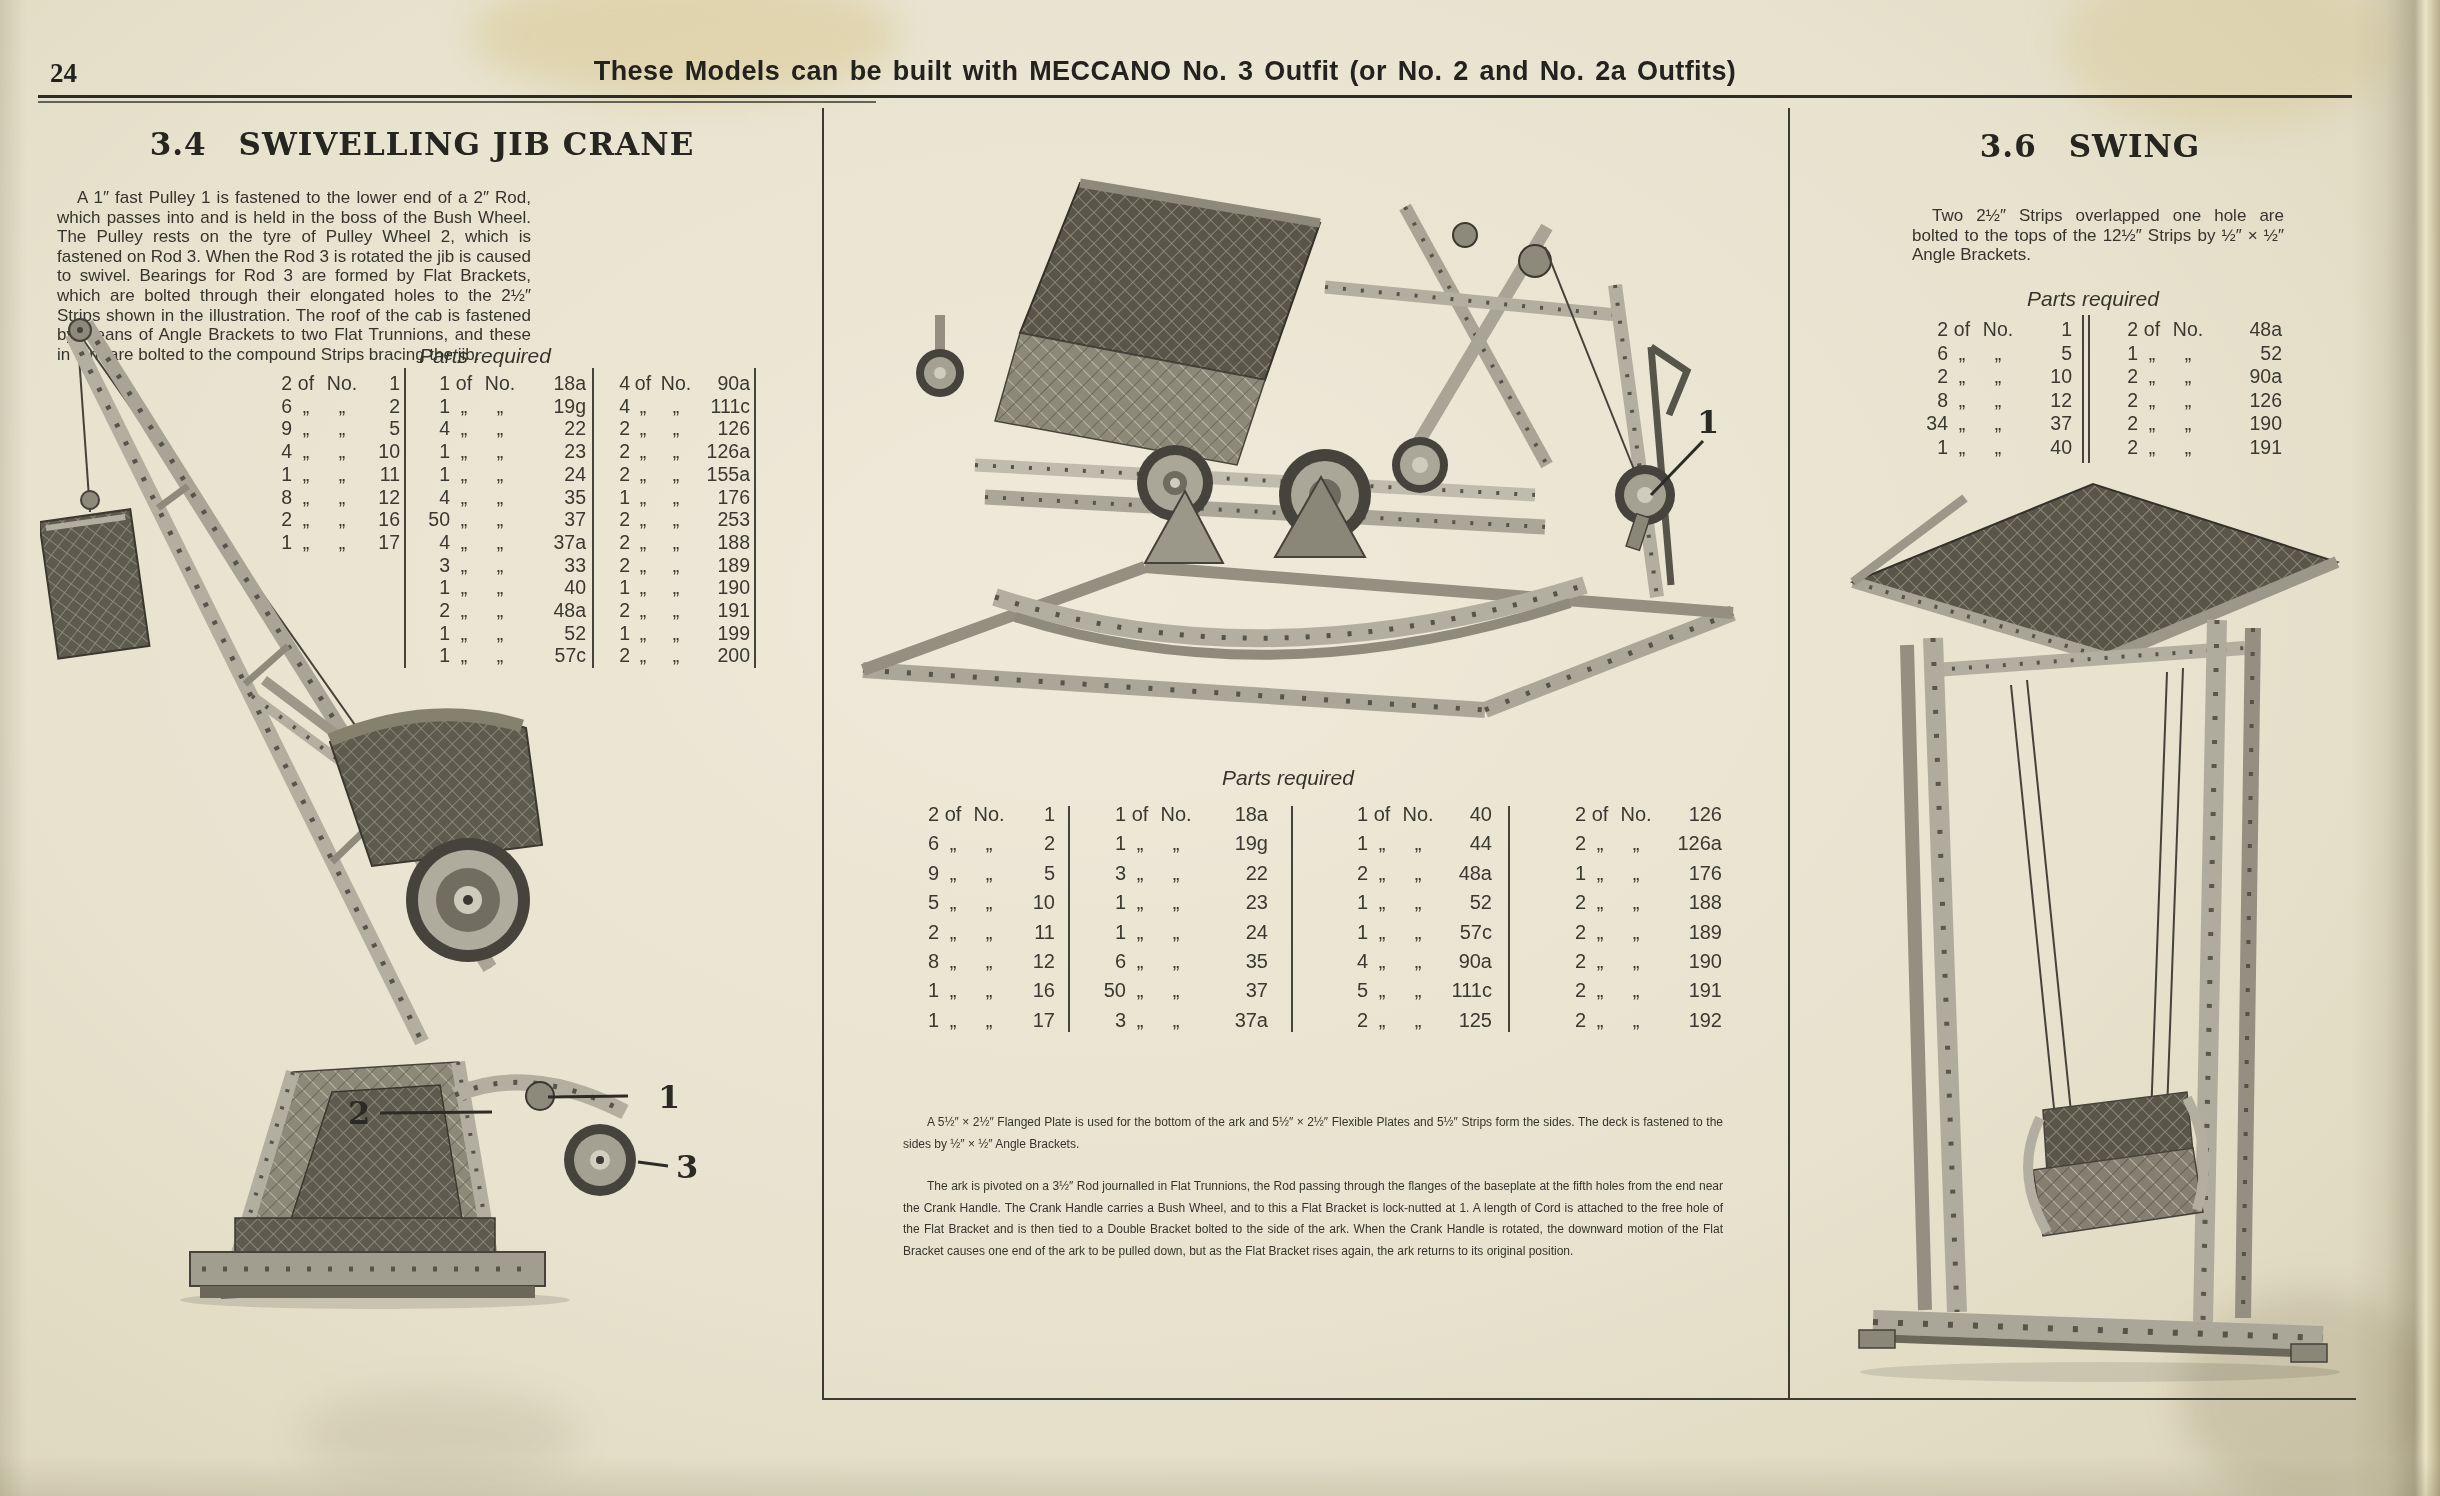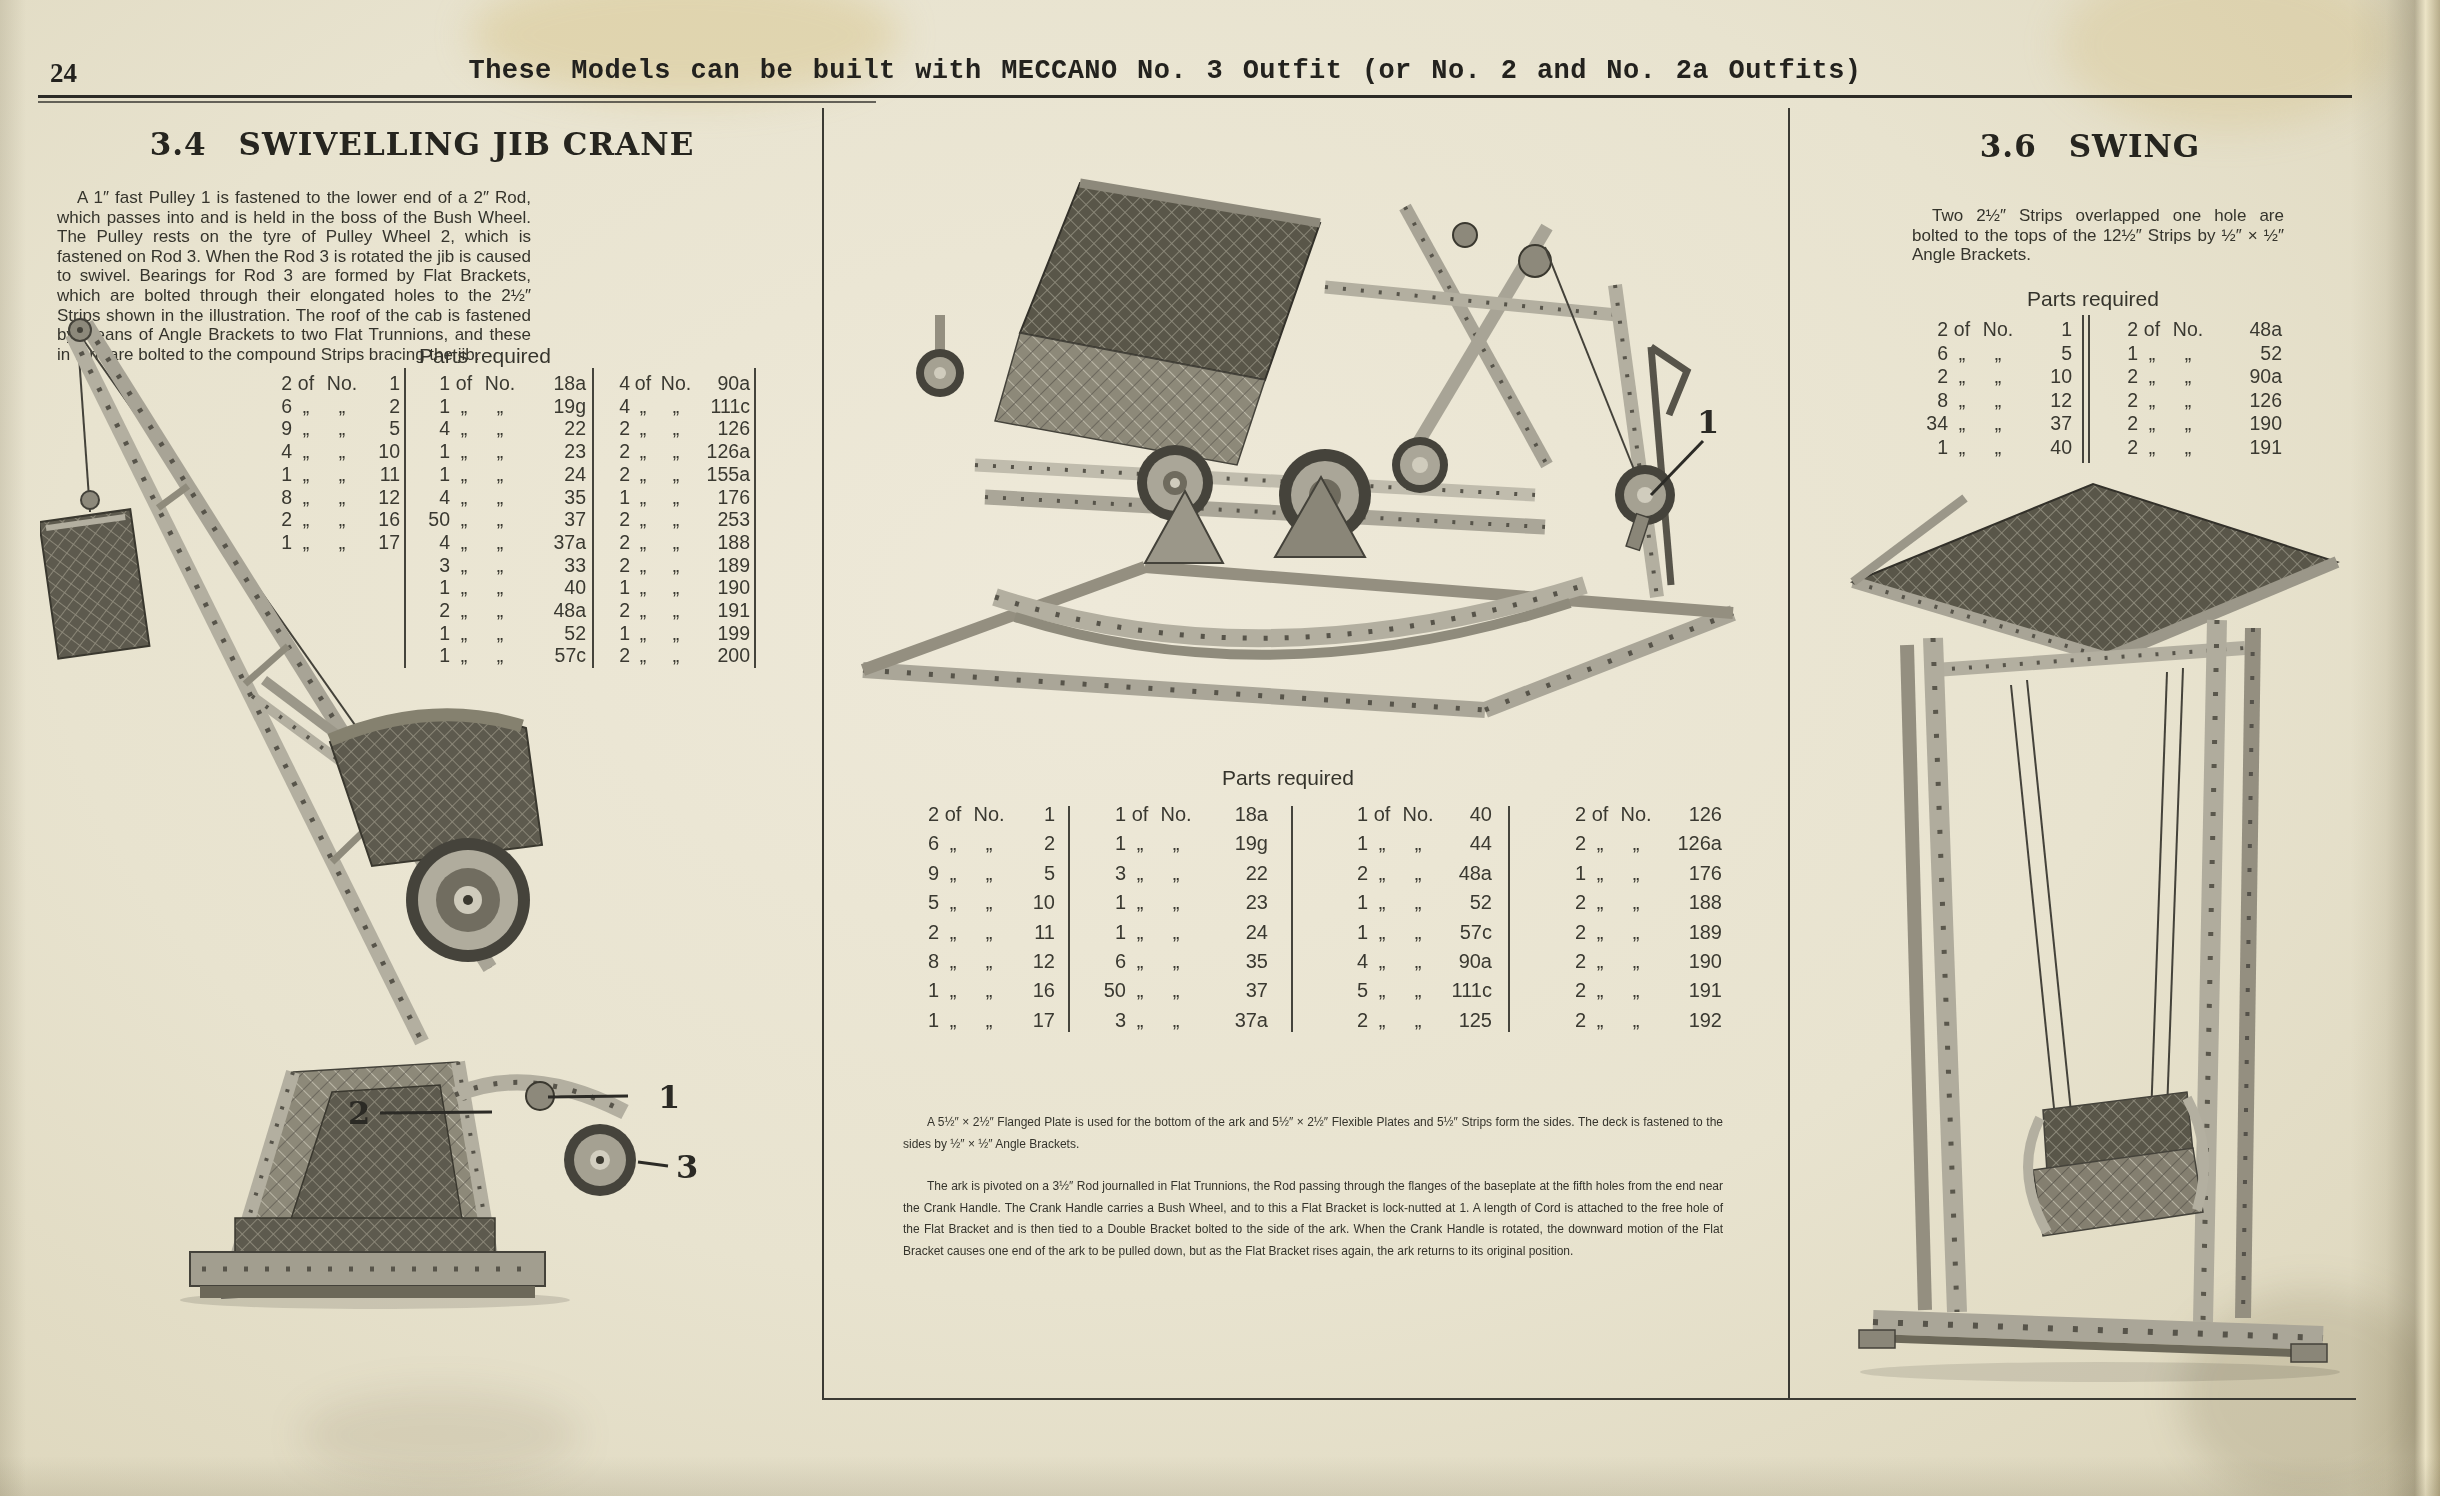--- a/index.html
+++ b/index.html
@@ -9,29 +9,29 @@
     font-family:"Liberation Sans",sans-serif;color:#35342c;}
   .abs{position:absolute;}
   .stain{position:absolute;border-radius:50%;filter:blur(18px);pointer-events:none;}
   .edge-right{position:absolute;top:0;right:0;width:90px;height:100%;pointer-events:none;
     background:linear-gradient(90deg, rgba(0,0,0,0) 0%, rgba(106,92,50,0.10) 40%, rgba(70,58,28,0.28) 72%, rgba(236,228,198,0.95) 84%, rgba(120,103,55,0.40) 100%);}
   .edge-bottom{position:absolute;left:0;bottom:0;width:100%;height:40px;pointer-events:none;
     background:linear-gradient(180deg, rgba(0,0,0,0) 0%, rgba(80,70,40,0.12) 100%);}
   .edge-left{position:absolute;left:0;top:0;width:26px;height:100%;pointer-events:none;
     background:linear-gradient(270deg, rgba(0,0,0,0) 0%, rgba(80,70,40,0.14) 100%);}
   .pagenum{font-family:"Liberation Serif",serif;font-weight:700;font-size:27px;color:#23221e;}
-  .header{font-family:Liberation Mono, monospace;font-weight:700;font-size:27px;color:#23221e;
+  .header{font-family:Liberation Sans, sans-serif;font-weight:700;font-size:27px;color:#23221e;
     text-align:center;letter-spacing:0.4px;word-spacing:3px;white-space:nowrap;}
   .rule{position:absolute;background:#2c2b26;}
   .vdiv{position:absolute;width:2px;background:#3b3a33;}
   .sec-title{font-family:"DejaVu Serif",serif;font-weight:700;font-size:31px;color:#26251f;
     letter-spacing:1px;text-align:center;white-space:nowrap;}
   .sec-title .num{margin-right:32px;}
   .intro{font-size:17px;line-height:19.6px;text-align:justify;text-indent:20px;color:#35342c;}
-  .parts-label{font-size:21px;text-align:center;color:#35342c;}
+  .parts-label{font-size:21px;text-align:center;color:#35342c;font-style:italic;}
   .pcol{color:#3a3931;font-size:19.5px;}
   .prow{display:grid;grid-template-columns:36px 28px 44px 1fr;}
   .prow .pq{text-align:right;}
   .prow .pa{text-align:center;}
   .prow .pb{text-align:center;}
   .prow .pn{text-align:right;}
   .crane-rows .prow{line-height:22.7px;}
   .ark-rows .prow{line-height:29.4px;font-size:20px;}
   .swing-rows .prow{line-height:23.6px;}
   .vrule{position:absolute;width:2px;background:#45443c;}

